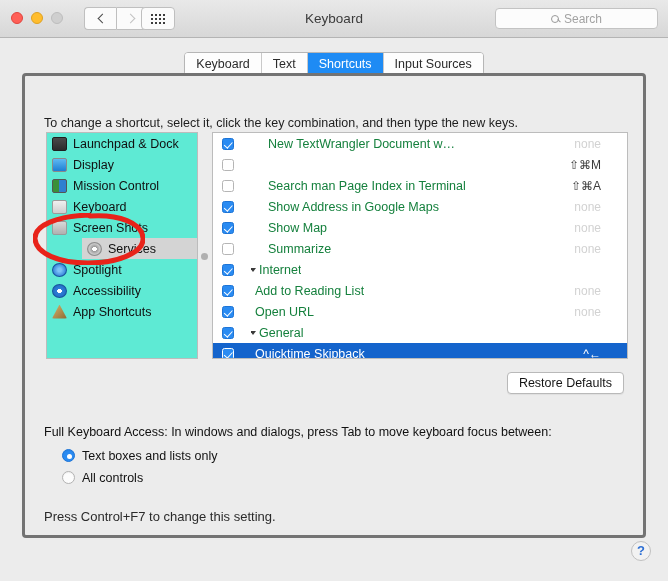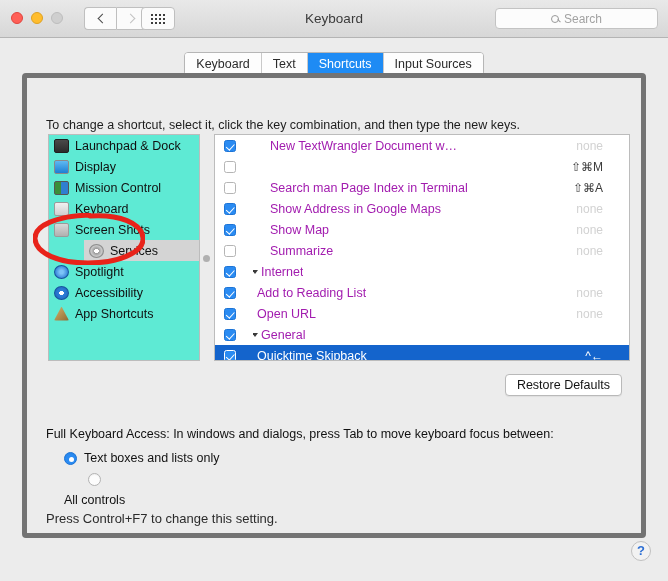--- a/index.html
+++ b/index.html
@@ -65,21 +65,21 @@
   .tab {
     padding:0 11px; height:22px; line-height:22px; font-size:12.5px; color:#2b2b2b;
     background:#fdfdfd; border-right:1px solid #c9c9c9; white-space:nowrap;
   }
   .tab:last-child { border-right:none; }
   .tab.sel { background:#1e8bf4; color:#fff; }
 
   
   #panel {
     position:absolute; left:22px; top:73px; width:624px; height:465px;
-    background:#ececec; border:5px solid #737373; border-radius:4px;
+    background:#ececec; border:3px solid #737373; border-radius:4px;
   }
   #instr { position:absolute; left:19px; top:40px; font-size:12.5px; color:#1d1d1d; white-space:nowrap; }
 
   
   #sidebar {
     position:absolute; left:21px; top:56px; width:152px; height:227px;
     background:#5eead4; border:1px solid #bcbcbc; overflow:hidden;
   }
   .side-row { height:21px; display:flex; align-items:center; padding-left:5px; gap:6px; }
   .side-row.sel { background:#d4d4d4;margin-left:35px; }
@@ -96,39 +96,39 @@
   .sc-row { height:21px; display:flex; align-items:center; }
   .sc-row.sel { background:#1464cc; }
   .cbcell { width:30px; display:flex; justify-content:center; align-items:center; flex:0 0 30px; }
   .cb { width:12px; height:12px; border-radius:2.5px; border:1px solid #b5b5b5; background:#fff; position:relative; }
   .cb.on { background:#2a8bf2; border-color:#1d74d6; }
   .cb.on:after {
     content:""; position:absolute; left:3.3px; top:1px; width:3.5px; height:6.5px;
     border:solid #fff; border-width:0 1.6px 1.6px 0; transform:rotate(42deg);
   }
   .sc-row.sel .cb.on { background:#2a8bf2; border-color:#ffffff; }
-  .sc-name { font-size:12.5px; color:#a21caf; white-space:nowrap; overflow:hidden; }
+  .sc-name { font-size:12.5px; color:#15803d; white-space:nowrap; overflow:hidden; }
   .sc-row.sel .sc-name { color:#fff; }
   .sc-name.grp { display:flex; align-items:center; gap:4px; margin-left:8px; }
   .sc-name.child { margin-left:12px; }
   .sc-name.top { margin-left:25px; }
   .tri { width:0; height:0; border-left:4.5px solid #3a3a3a; border-top:3.5px solid transparent;
          border-bottom:3.5px solid transparent; transform:rotate(90deg); }
   .sc-key { margin-left:auto; margin-right:26px; font-size:12px; color:#3a3a3a; white-space:nowrap; }
   .sc-key.none { color:#d2d2d2; }
   .sc-row.sel .sc-key { color:#fff; }
 
   
   #restore {
     position:absolute; right:19px; top:296px; height:22px; padding:0 11px;
     line-height:21px; font-size:12.5px; color:#141414; background:#ffffff;
     border:1px solid #b9b9b9; border-radius:4px; box-shadow:0 1px 1px rgba(0,0,0,.06);
   }
   #fkatitle { position:absolute; left:19px; top:349px; font-size:12.5px; color:#111; white-space:nowrap; }
-  .radiorow { position:absolute; left:37px; display:flex; align-items:center; gap:7px; }
+  .radiorow { position:absolute; left:37px; display:flex; align-items:flex-start; gap:7px; }
   .radio { width:13px; height:13px; border-radius:50%; background:#fcfcfc;
            border:1px solid #b2b2b2; position:relative; box-shadow:inset 0 1px 1px rgba(0,0,0,.05); }
   .radio.on { background:#2a8bf2; border-color:#1d74d6; }
   .radio.on:after { content:""; position:absolute; left:4px; top:4px; width:5px; height:5px;
                     border-radius:50%; background:#fff; }
   .radiorow span { font-size:12.5px; color:#111; white-space:nowrap; }
   #hint { position:absolute; left:19px; top:433px; font-size:13px; color:#2b2b2b; white-space:nowrap; }
 
   #helpbtn {
     position:absolute; left:631px; top:541px; width:20px; height:20px; border-radius:50%;
@@ -331,21 +331,21 @@
     </div>
 
     <div id="restore">Restore Defaults</div>
 
     <div id="fkatitle">Full Keyboard Access: In windows and dialogs, press Tab to move keyboard focus between:</div>
 
     <div class="radiorow" style="top:373px;">
       <span class="radio on"></span>
       <span>Text boxes and lists only</span>
     </div>
-    <div class="radiorow" style="top:395px;flex-direction:column;">
+    <div class="radiorow" style="top:395px;">
       <span class="radio"></span>
       <span>All controls</span>
     </div>
 
     <div id="hint">Press Control+F7 to change this setting.</div>
   </div>
 
   <div id="helpbtn">?</div>
 
   <svg id="annot" viewBox="0 0 112 52">

